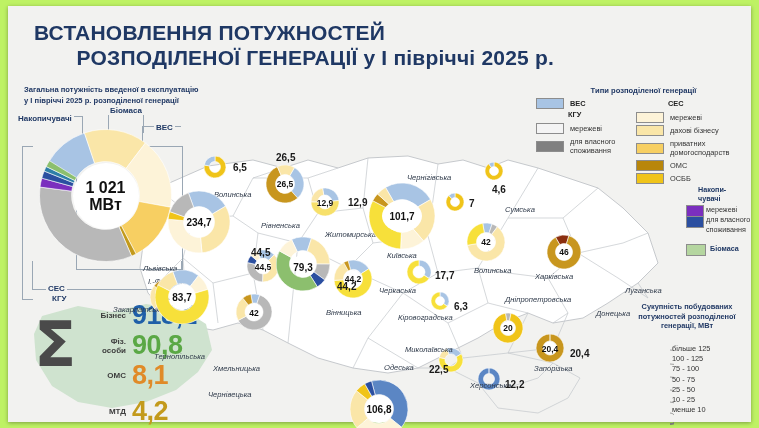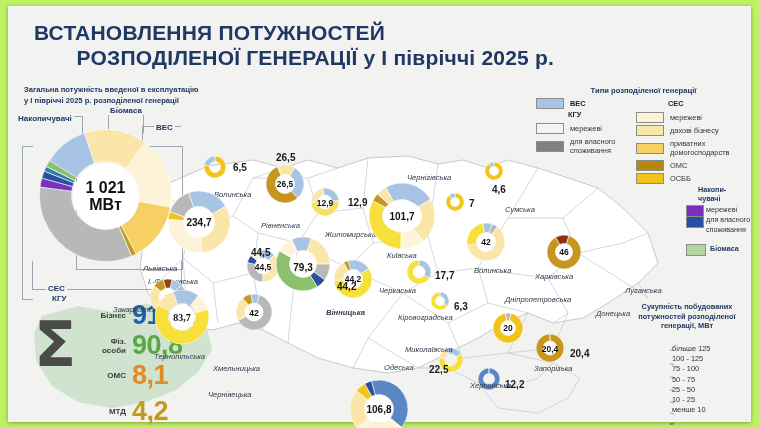--- a/index.html
+++ b/index.html
@@ -281,36 +281,36 @@
           <svg width="38" height="38" viewBox="0 0 38 38">
             <path d="M14.082438143052109 0.6474093005077037 A19 19 0 0 1 34.934740790963055 8.651858334714488 L26.967370395481527 13.825929167357245 A9.5 9.5 0 0 0 16.541219071526054 9.823704650253852 Z" fill="#a8c4e4" stroke="#ffffff" stroke-width="0.6"></path>
             <path d="M34.934740790963055 8.651858334714488 A19 19 0 1 1 0.051024932735298734 20.391525745425024 L9.52551246636765 19.69576287271251 A9.5 9.5 0 1 0 26.967370395481527 13.825929167357245 Z" fill="#f7e03a" stroke="#ffffff" stroke-width="0.6"></path>
             <path d="M0.051024932735298734 20.391525745425024 A19 19 0 0 1 9.672828681312287 2.4469375887164198 L14.336414340656145 10.72346879435821 A9.5 9.5 0 0 0 9.52551246636765 19.69576287271251 Z" fill="#fae6a8" stroke="#ffffff" stroke-width="0.6"></path>
             <path d="M9.672828681312287 2.4469375887164198 A19 19 0 0 1 14.082438143052071 0.6474093005077108 L16.541219071526037 9.823704650253855 A9.5 9.5 0 0 0 14.336414340656145 10.72346879435821 Z" fill="#c8961e" stroke="#ffffff" stroke-width="0.6"></path>
           </svg>
           <div class="hole" style="width: 18px; height: 18px;">
             <b style="font-size: 8.5px;">44,2</b>
           </div>
         </div>
-        <div class="rlabel" style="left: 318px; top: 240px; font-weight: bold;">Вінницька</div>
+        <div class="rlabel" style="left: 318px; top: 240px;">Вінницька</div>
         <div class="rval" style="left: 329px; top: 213px;">44,2</div>
         <div class="donut" style="left: 142px; top: 211px; width: 36px; height: 36px;">
           <svg width="36" height="36" viewBox="0 0 36 36">
             <path d="M13.341257188154628 0.6133351267967697 A18 18 0 0 1 22.293602236414454 0.5195829616265506 L20.14680111820723 9.259791480813275 A9 9 0 0 0 15.670628594077314 9.306667563398385 Z" fill="#8b4513" stroke="#ffffff" stroke-width="0.6"></path>
             <path d="M22.293602236414454 0.5195829616265506 A18 18 0 0 1 31.74832851542356 6.381761620968888 L24.87416425771178 12.190880810484444 A9 9 0 0 0 20.14680111820723 9.259791480813275 Z" fill="#a8c4e4" stroke="#ffffff" stroke-width="0.6"></path>
             <path d="M31.74832851542356 6.381761620968888 A18 18 0 0 1 4.251671484576454 29.618238379031126 L11.125835742288228 23.809119189515563 A9 9 0 0 0 24.87416425771178 12.190880810484444 Z" fill="#b8b8b8" stroke="#ffffff" stroke-width="0.6"></path>
             <path d="M4.251671484576454 29.618238379031126 A18 18 0 0 1 4.011372693774524 6.672232961102926 L11.005686346887263 12.336116480551464 A9 9 0 0 0 11.125835742288228 23.809119189515563 Z" fill="#fae6a8" stroke="#ffffff" stroke-width="0.6"></path>
             <path d="M4.011372693774524 6.672232961102926 A18 18 0 0 1 13.341257188154625 0.6133351267967733 L15.670628594077312 9.306667563398387 A9 9 0 0 0 11.005686346887263 12.336116480551464 Z" fill="#c8961e" stroke="#ffffff" stroke-width="0.6"></path>
           </svg>
           <div class="hole" style="width: 17px; height: 17px;">
             <b style="font-size: 8.5px;">44</b>
           </div>
         </div>
         <div class="rlabel" style="left: 105px; top: 237px;">Закарпатська</div>
-        <div class="donut" style="left: 147px; top: 222px; width: 54px; height: 54px; font-family: Liberation Serif, serif;">
+        <div class="donut" style="left: 147px; top: 202px; width: 54px; height: 54px;">
           <svg width="54" height="54" viewBox="0 0 54 54">
             <path d="M17.76545613020693 1.6282992387804782 A27 27 0 0 1 43.47391942533422 5.608179629409847 L35.236959712667115 16.304089814704923 A13.5 13.5 0 0 0 22.382728065103464 14.314149619390239 Z" fill="#a8c4e4" stroke="#ffffff" stroke-width="0.6"></path>
             <path d="M43.47391942533422 5.608179629409847 A27 27 0 0 1 52.90147731258155 19.37678066524233 L39.950738656290774 23.188390332621164 A13.5 13.5 0 0 0 35.236959712667115 16.304089814704923 Z" fill="#fdf3d8" stroke="#ffffff" stroke-width="0.6"></path>
             <path d="M52.90147731258155 19.37678066524233 A27 27 0 1 1 2.9001829017926006 14.826306401385395 L14.9500914508963 20.913153200692697 A13.5 13.5 0 1 0 39.950738656290774 23.188390332621164 Z" fill="#f7e03a" stroke="#ffffff" stroke-width="0.6"></path>
             <path d="M2.9001829017926006 14.826306401385395 A27 27 0 0 1 17.765456130206942 1.6282992387804711 L22.38272806510347 14.314149619390236 A13.5 13.5 0 0 0 14.9500914508963 20.913153200692697 Z" fill="#fae6a8" stroke="#ffffff" stroke-width="0.6"></path>
           </svg>
           <div class="hole" style="width: 26px; height: 26px;">
             <b style="font-size: 10px;">83,7</b>
           </div>
         </div>

